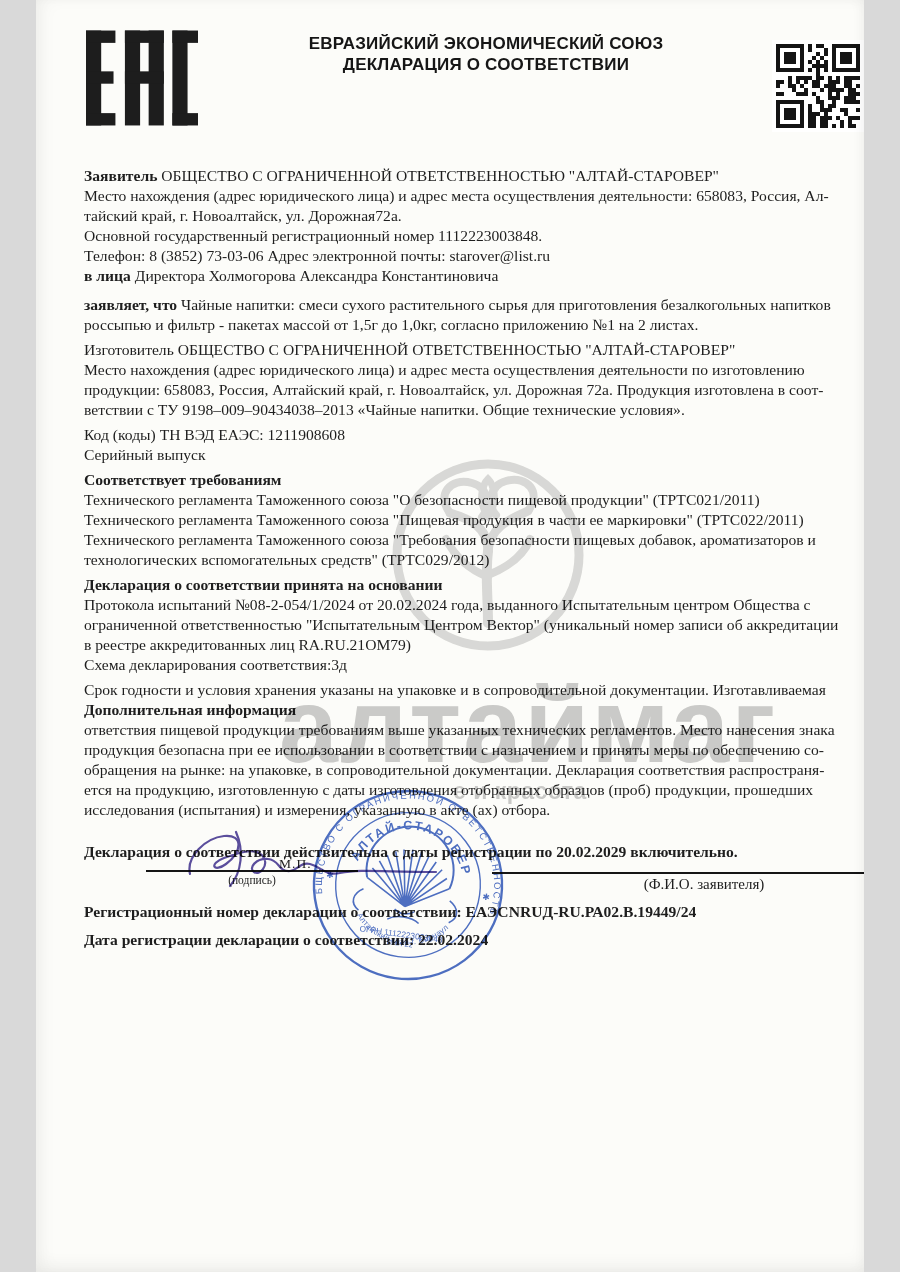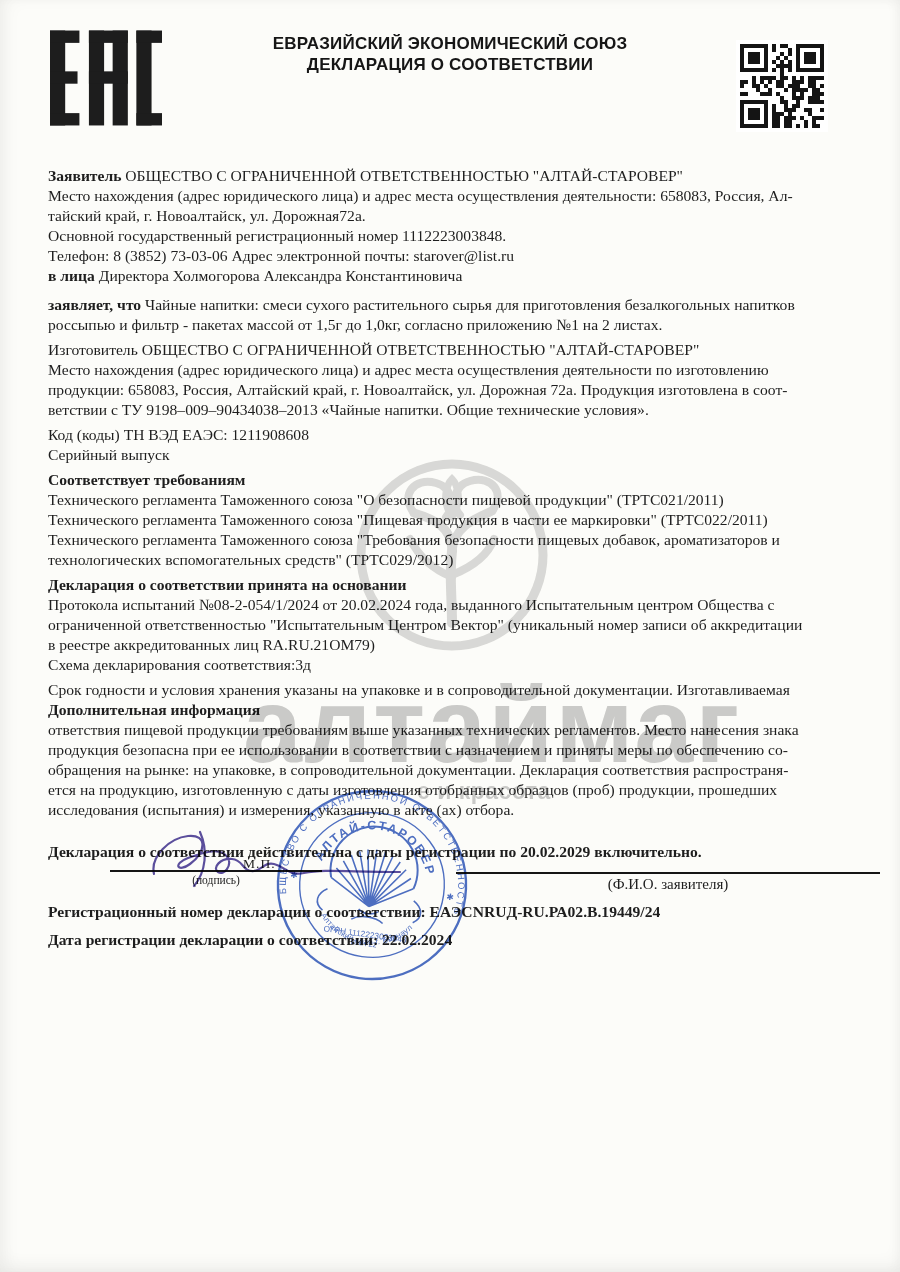--- a/index.html
+++ b/index.html
@@ -1,16 +1,16 @@
 <!DOCTYPE html>
 <html><head>
 <meta charset="utf-8">
 <style>
   html,body{margin:0;padding:0;background:#d9d9d9;}
-  .page{position:relative;width:900px;height:1272px;margin:0 auto;background:#fcfcf9;
+  .page{position:relative;width:828px;height:1272px;margin:0 auto;background:#fcfcf9;
         overflow:hidden;font-family:"Liberation Serif",serif;color:#1e1e1e;}
   .page::after{content:'';position:absolute;inset:0;pointer-events:none;
         box-shadow:inset 0 -8px 16px rgba(0,0,0,.045), inset 8px 0 16px rgba(0,0,0,.03),
                    inset -4px 0 10px rgba(0,0,0,.02);}
   
   .eac-logo{position:absolute;left:50px;top:29px;width:112px;height:98px;}
   .hdr-title{position:absolute;left:170px;top:33px;width:560px;text-align:center;
         font-family:"Liberation Sans",sans-serif;font-weight:bold;font-size:17px;
         line-height:21px;color:#161616;letter-spacing:.2px;}
   .qr{position:absolute;left:735px;top:40px;width:94px;height:92px;shape-rendering:crispEdges;}

